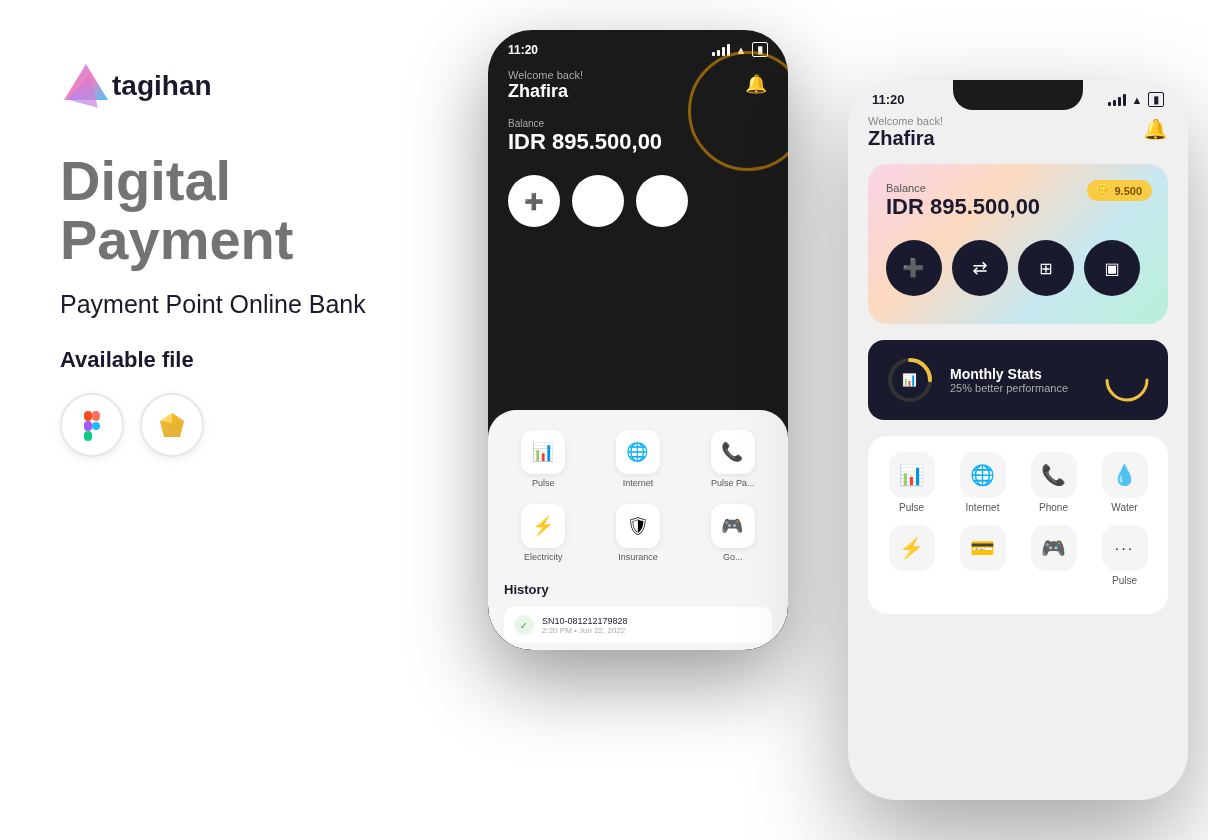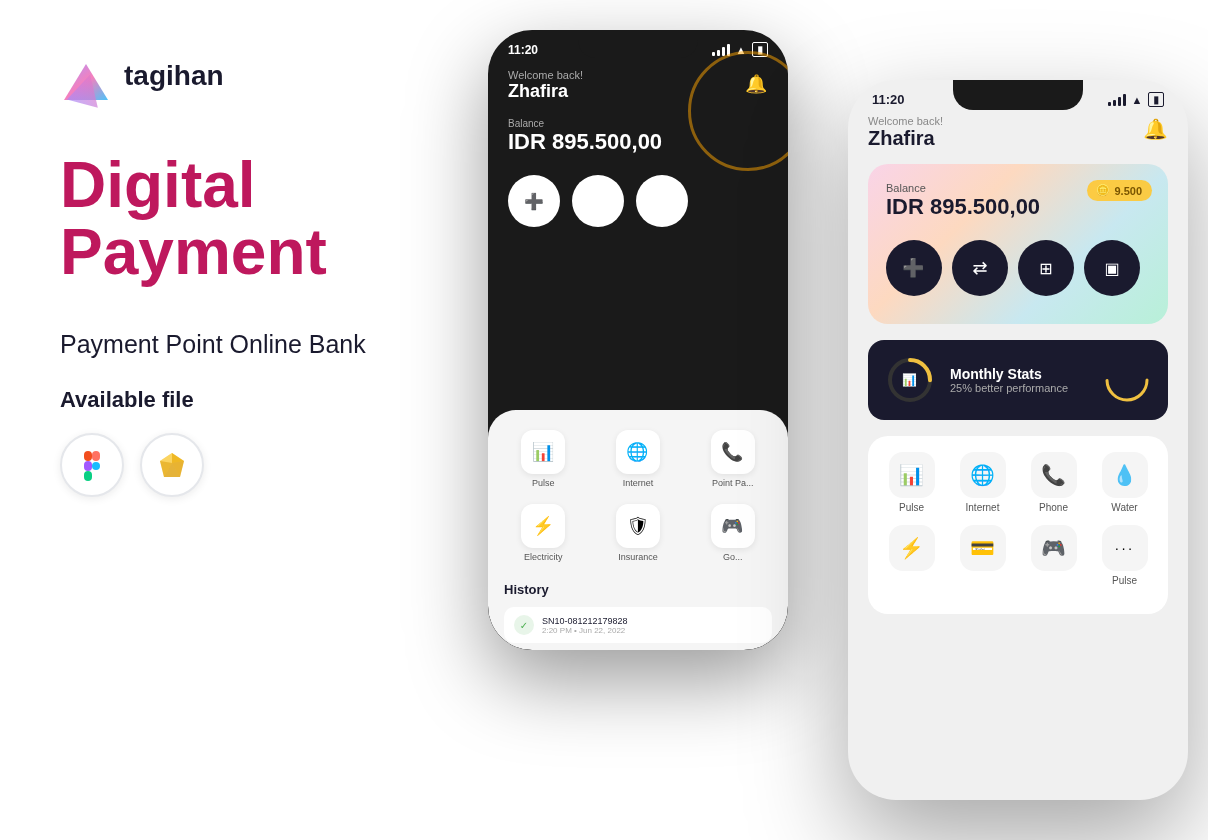--- a/index.html
+++ b/index.html
@@ -15,42 +15,41 @@
     
     .left-panel {
       position: absolute;
       left: 60px;
       top: 60px;
       width: 400px;
     }
 
     .logo-area {
       display: flex;
-      align-items: flex-start;
-      gap: 12px;
+      align-items: center;
       margin-bottom: 40px;
     }
 
     .logo-icon {
       width: 52px;
       height: 52px;
     }
 
     .logo-text {
       font-size: 28px;
       font-weight: 700;
       color: #1a1a2e;
     }
 
     .headline {
-      font-size: 64px;
+      font-size: 56px;
       font-weight: 900;
-      color: #be185d;
+      color: #737373;
       line-height: 1.05;
-      margin-bottom: 44px;
+      margin-bottom: 20px;
     }
 
     .subtitle {
       font-size: 25px;
       font-weight: 400;
       color: #1a1a2e;
       margin-bottom: 28px;
     }
 
     .screens-badge {
@@ -578,21 +577,21 @@
         <div class="service-item">
           <div class="service-icon-box">📊</div>
           <span class="service-label">Pulse</span>
         </div>
         <div class="service-item">
           <div class="service-icon-box">🌐</div>
           <span class="service-label">Internet</span>
         </div>
         <div class="service-item">
           <div class="service-icon-box">📞</div>
-          <span class="service-label">Point Pa...</span>
+          <span class="service-label">Pulse Pa...</span>
         </div>
         <div class="service-item">
           <div class="service-icon-box">⚡</div>
           <span class="service-label">Electricity</span>
         </div>
         <div class="service-item">
           <div class="service-icon-box">🛡</div>
           <span class="service-label">Insurance</span>
         </div>
         <div class="service-item">

